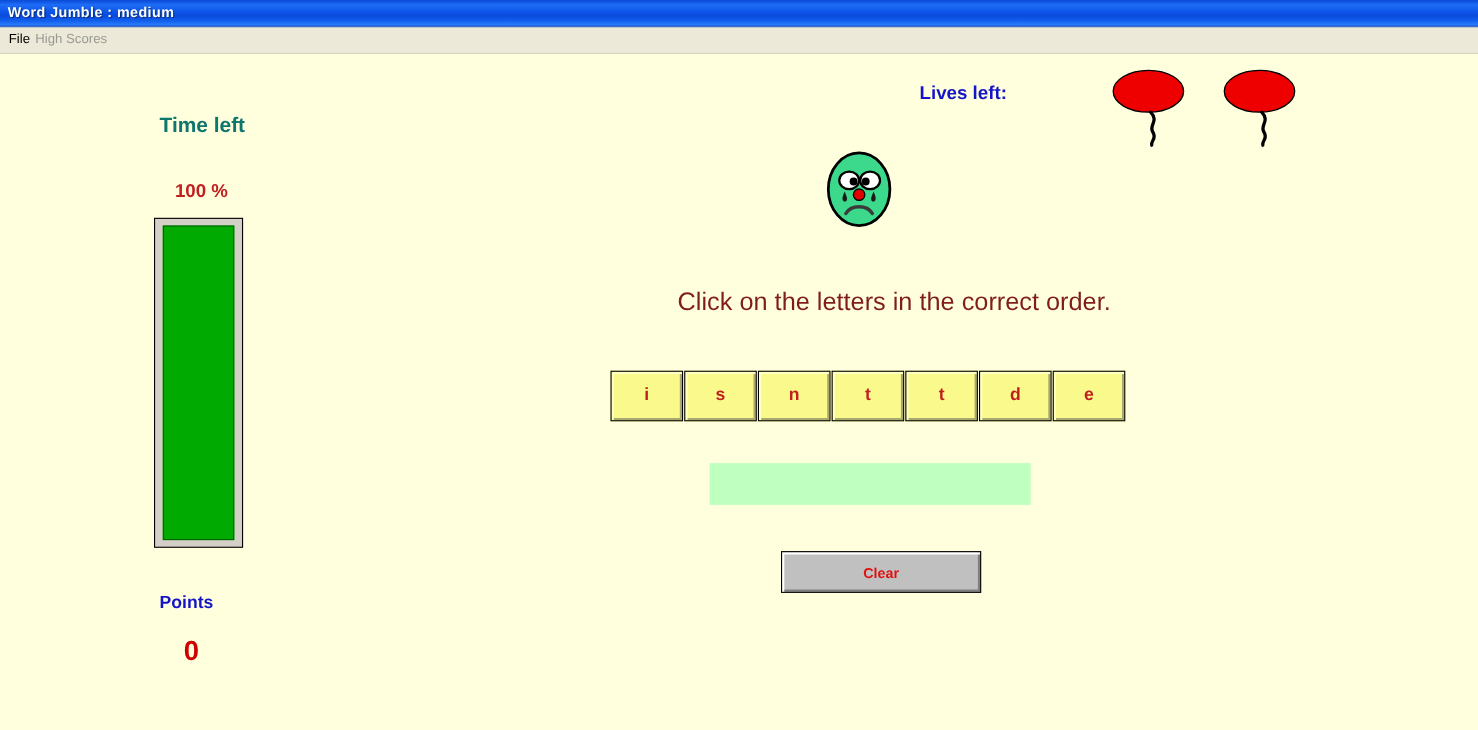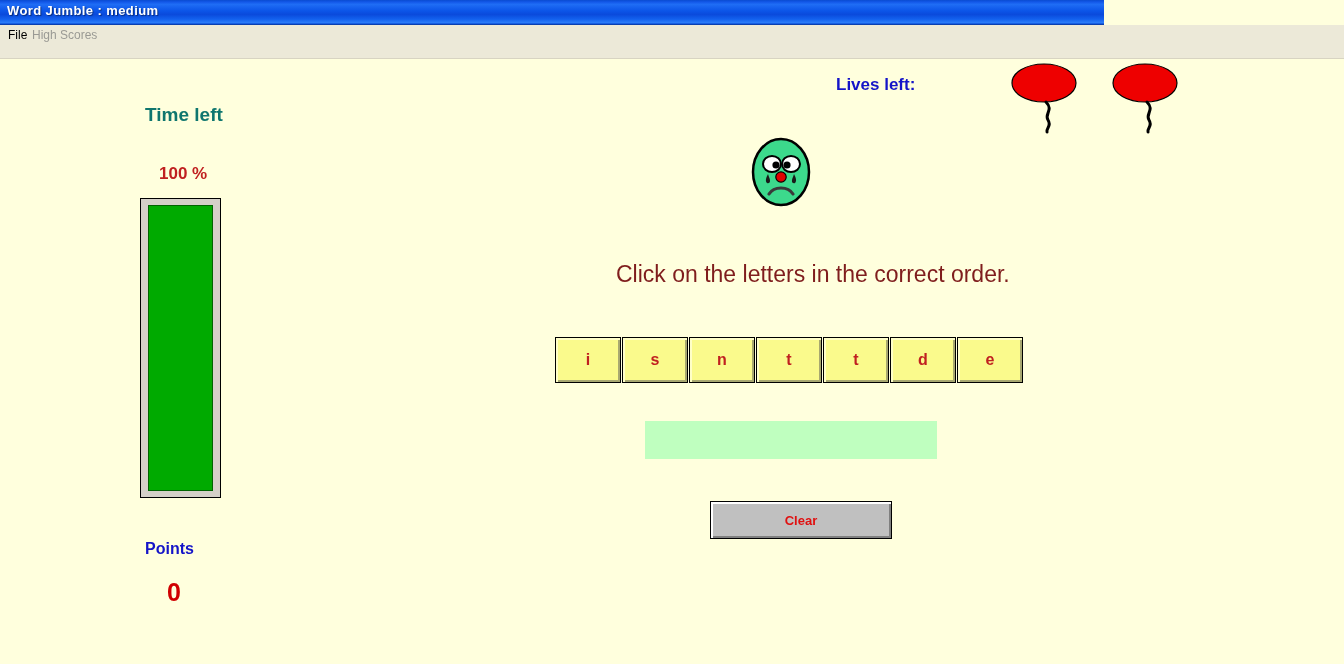--- a/index.html
+++ b/index.html
@@ -17,21 +17,21 @@
     position: relative;
     width: 1344px;
     height: 664px;
     background: #FFFFDD;
   }
 
   
   .titlebar {
     position: absolute;
     left: 0; top: 0;
-    width: 1104px;
+    width: 1344px;
     height: 25px;
     background: linear-gradient(to bottom,
         #0A4BD0 0%, #1257E8 8%, #1F6DF5 18%, #0C55E8 45%,
         #0A4ADC 60%, #1361EE 80%, #2A7BF8 94%, #0B4FD8 100%);
     box-sizing: border-box;
     border-bottom: 1px solid #0A3FAF;
   }
   .titlebar-text {
     position: absolute;
     left: 7px;
@@ -42,21 +42,21 @@
     letter-spacing: 0.4px;
     text-shadow: 1px 1px 1px rgba(0,0,0,0.45);
     white-space: nowrap;
   }
 
   
   .menubar {
     position: absolute;
     left: 0; top: 25px;
     width: 1344px;
-    height: 34px;
+    height: 24px;
     background: #ECE9D8;
     border-bottom: 1px solid #D8D4C2;
     box-sizing: border-box;
   }
   .menu-item {
     position: absolute;
     top: 2px;
     font-size: 12px;
     color: #000000;
     padding: 1px 4px;

